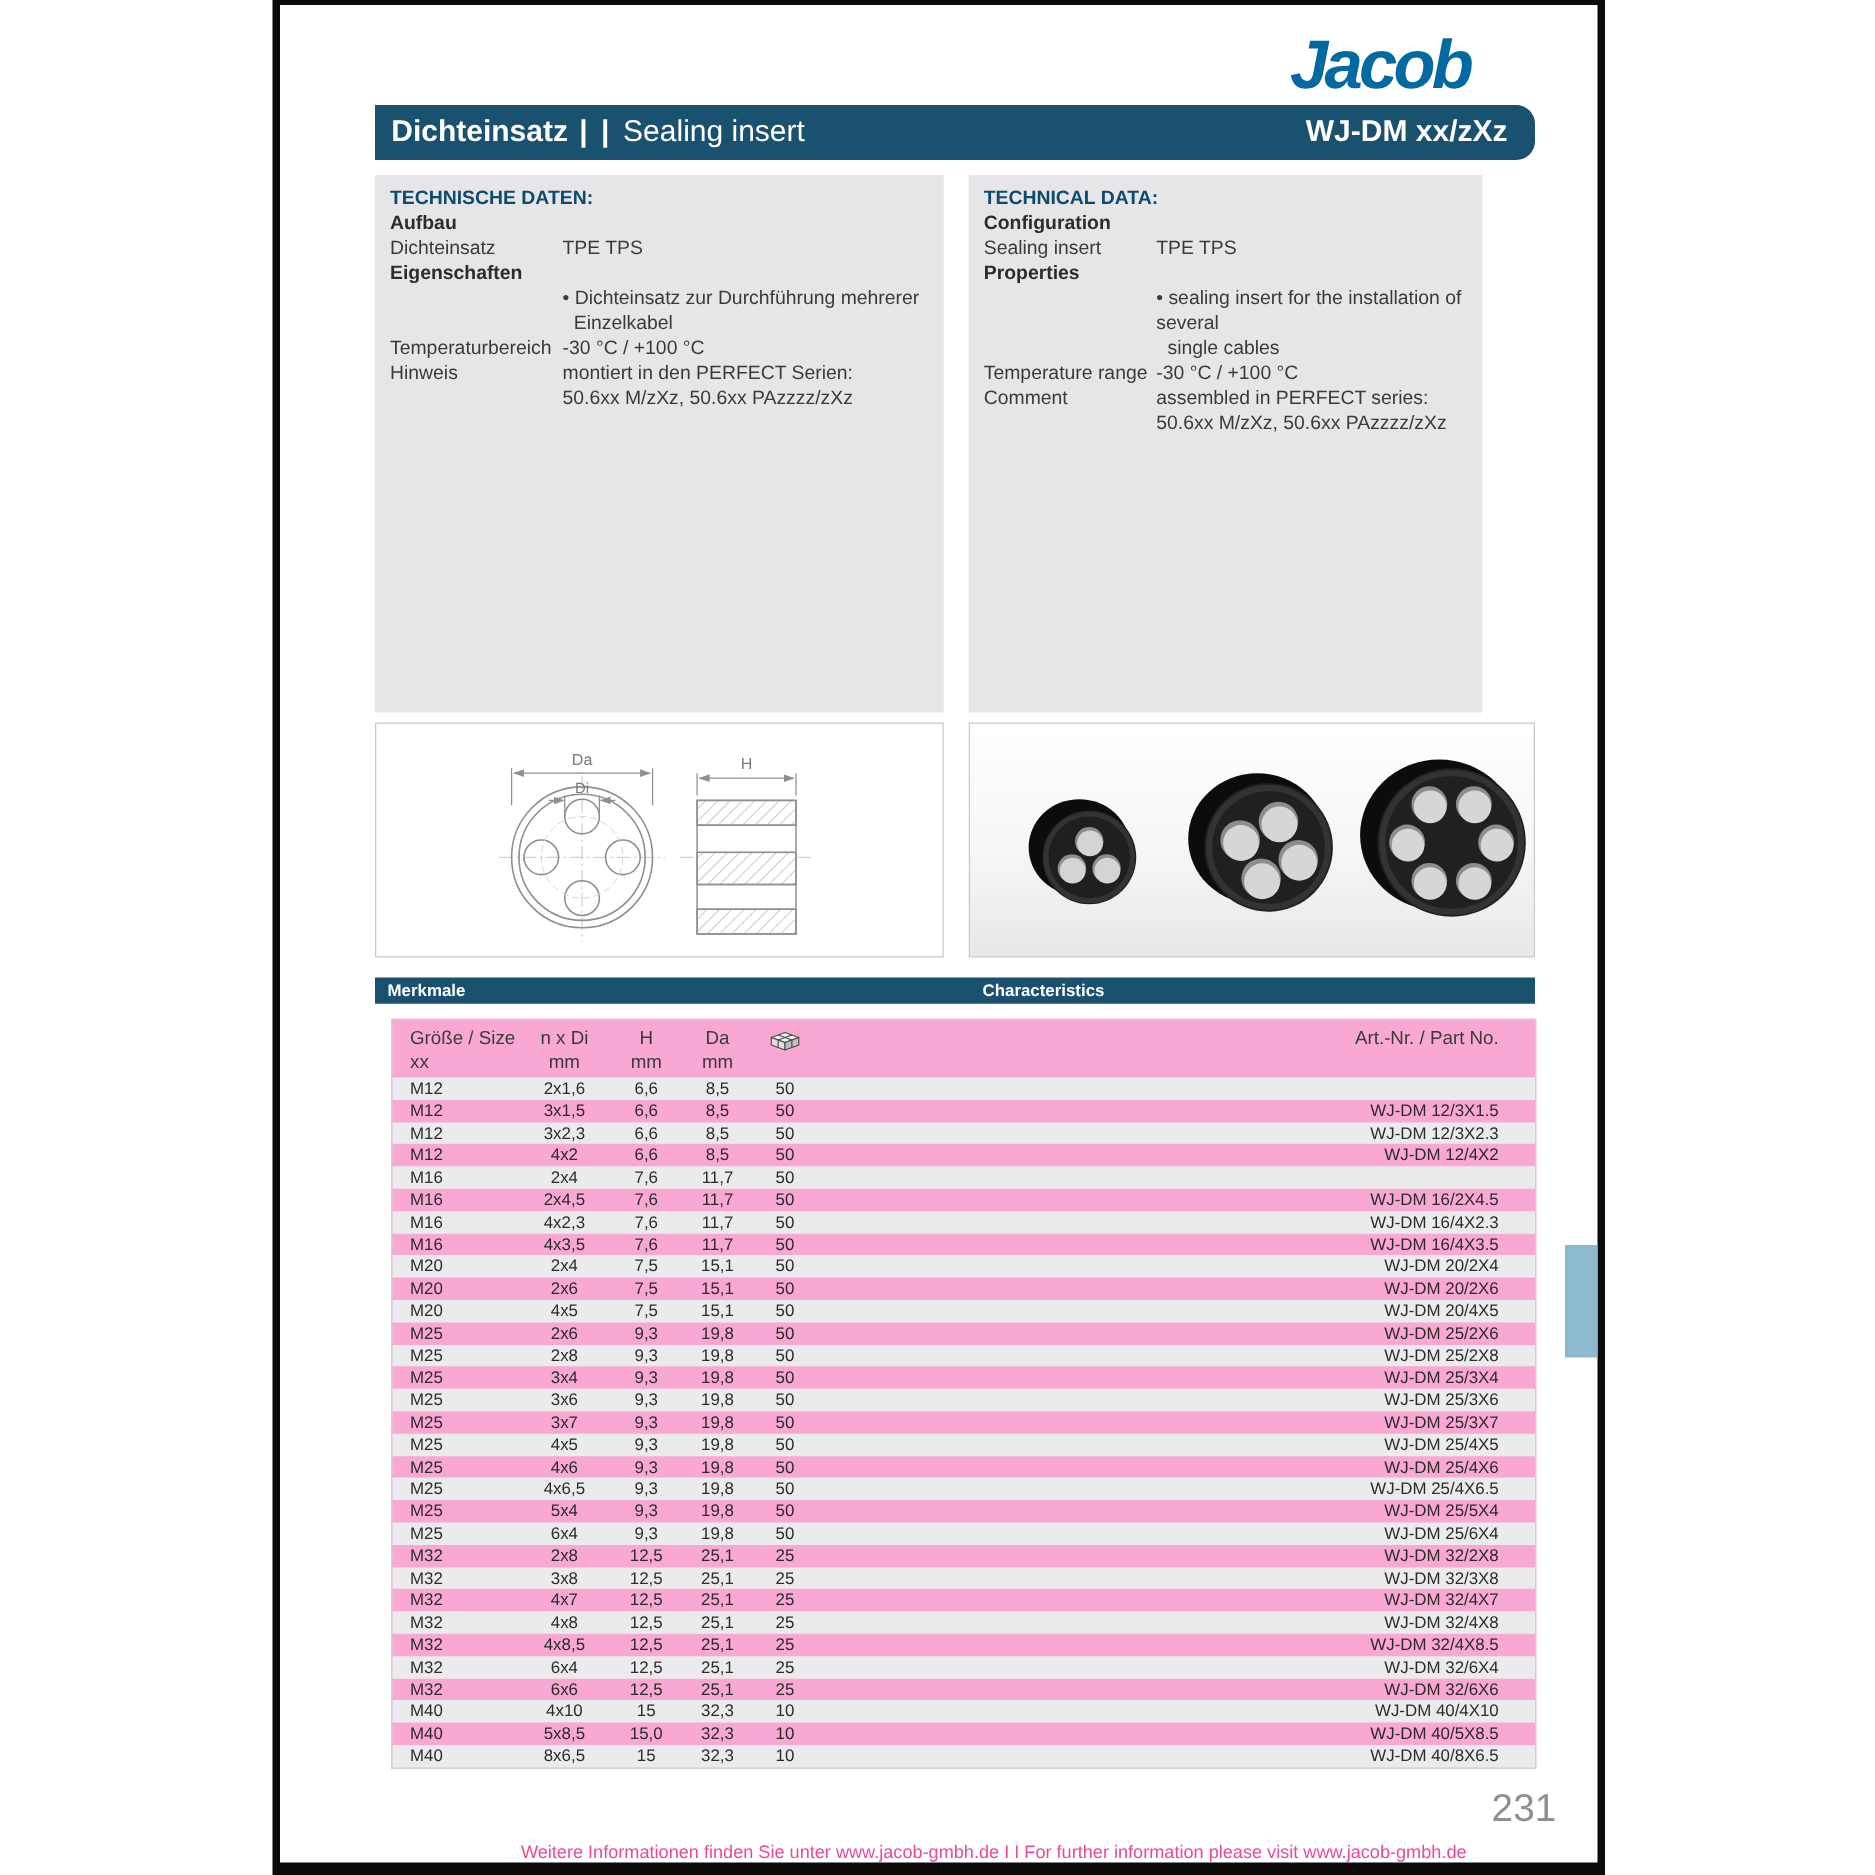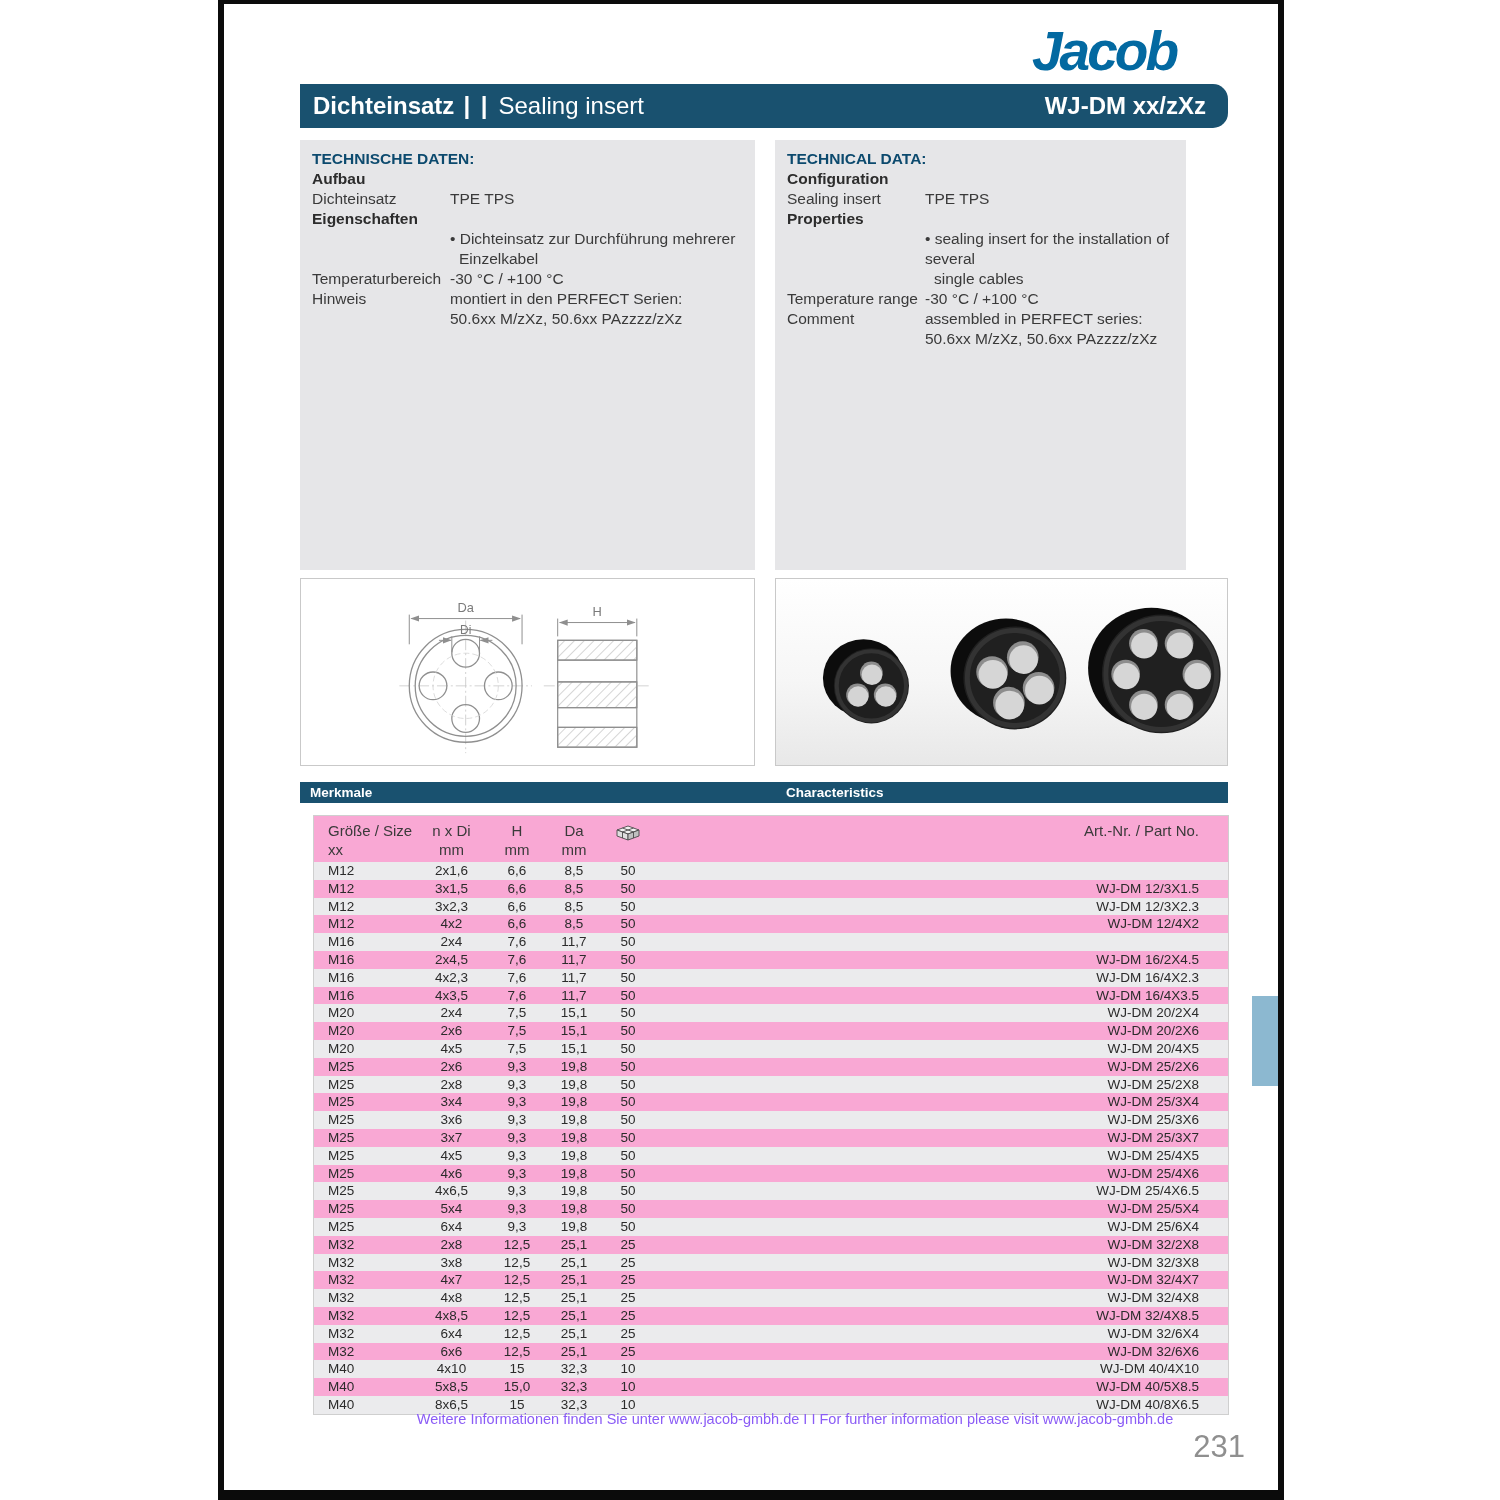--- a/index.html
+++ b/index.html
@@ -81,22 +81,22 @@
     display:grid;grid-template-columns:100px 75px 56px 58px 50px 1fr;
     height:17.8px;line-height:17.8px;font-size:13.5px;color:#2b2b2b;
   }
   .trow.alt{background:#ebebed;}
   .trow .c1{padding-left:14px;}
   .trow .c2,.trow .c3,.trow .c4,.trow .c5{text-align:center;}
   .trow .c6{text-align:right;padding-right:29px;}
   
   .blue-tab{position:absolute;left:1252px;top:996px;width:26px;height:90px;background:#8cb8d0;}
   .footer-info{
-    position:absolute;left:355px;top:1411px;width:880px;text-align:center;
-    font-size:14.5px;color:#8b5cf6;
+    position:absolute;left:355px;top:1474px;width:880px;text-align:center;
+    font-size:14.5px;color:#ec4899;
   }
   .page-number{
     position:absolute;left:1095px;top:1430px;width:150px;text-align:right;
     font-size:31px;line-height:34px;color:#8f8f8f;
   }
 </style>
 </head>
 <body>
 
 <div class="page-frame"></div>

